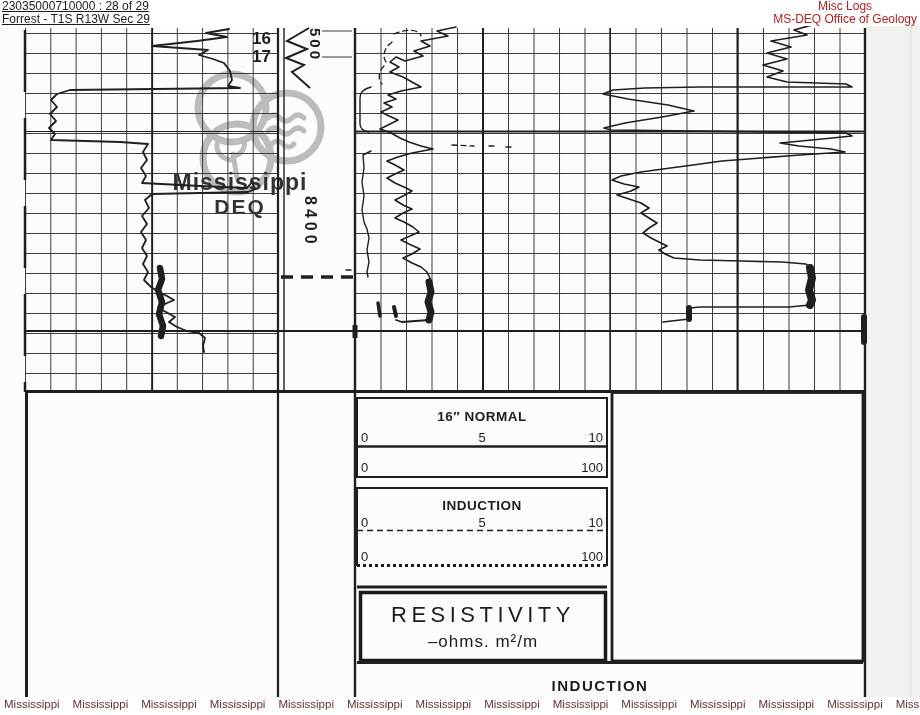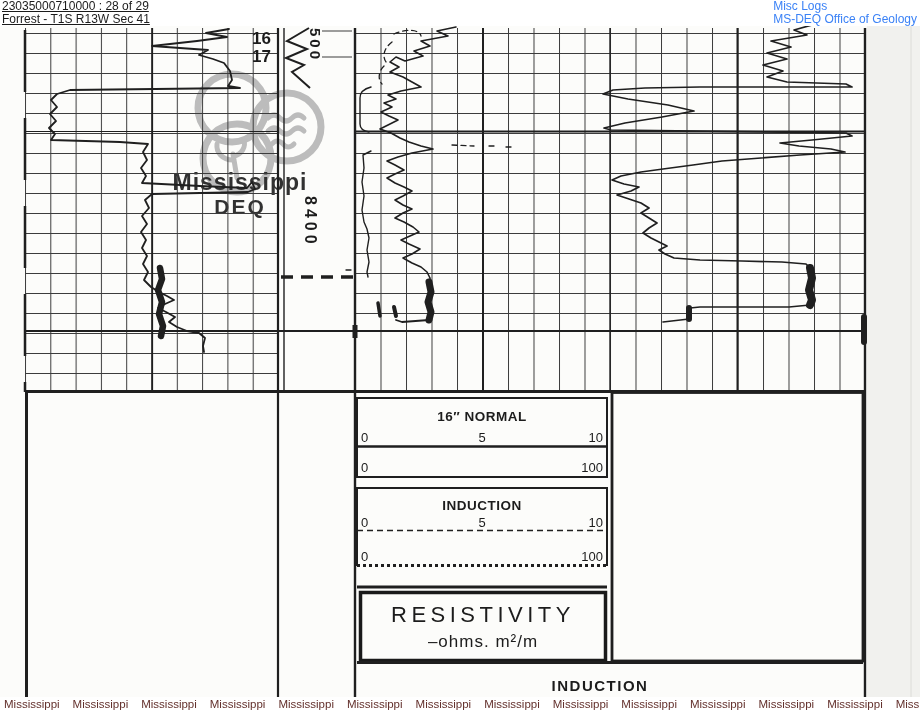--- a/index.html
+++ b/index.html
@@ -1,33 +1,33 @@
 <!DOCTYPE html>
 <html><head>
 <meta charset="utf-8">
 <style>
   html,body{margin:0;padding:0;background:#ffffff;}
   body{width:920px;height:715px;overflow:hidden;position:relative;
        font-family:"Liberation Sans",sans-serif;}
   .hdr{position:absolute;top:0;left:0;width:920px;height:26px;background:#fff;z-index:5;}
   .hdr-left{position:absolute;left:2px;top:0;font-size:12px;line-height:13px;color:#1b1b1b;white-space:nowrap;text-decoration:underline;}
-  .hdr-right{position:absolute;right:3px;top:0;font-size:12px;line-height:13px;color:#3b82f6;text-align:left;white-space:nowrap;margin-left:36px;}
+  .hdr-right{position:absolute;right:3px;top:0;font-size:12px;line-height:13px;color:#b91c1c;text-align:center;white-space:nowrap;margin-left:36px;}
   .scan{position:absolute;top:0;left:0;z-index:1;}
   .ftr{position:absolute;left:0;top:697px;width:920px;height:18px;background:#fff;z-index:5;
        display:flex;gap:13px;padding-left:4px;overflow:hidden;align-items:flex-start;}
   .ftr span{font-size:11.5px;line-height:15px;color:#63302c;white-space:nowrap;flex:0 0 auto;}
   svg text{font-family:"Liberation Sans",sans-serif;fill:#1c1c1c;}
 </style>
 </head>
 <body>
 
 <div class="hdr">
   <div class="hdr-left">
     <div>23035000710000 : 28 of 29</div>
-    <div>Forrest - T1S R13W Sec 41</div>
+    <div>Forrest - T1S R13W Sec 29</div>
   </div>
   <div class="hdr-right">
     <div>Misc Logs</div>
     <div>MS-DEQ Office of Geology</div>
   </div>
 </div>
 
 <svg class="scan" width="920" height="715" viewBox="0 0 920 715">
   <defs>
     <pattern id="g1" x="25" y="13" width="25.3" height="20" patternUnits="userSpaceOnUse">

